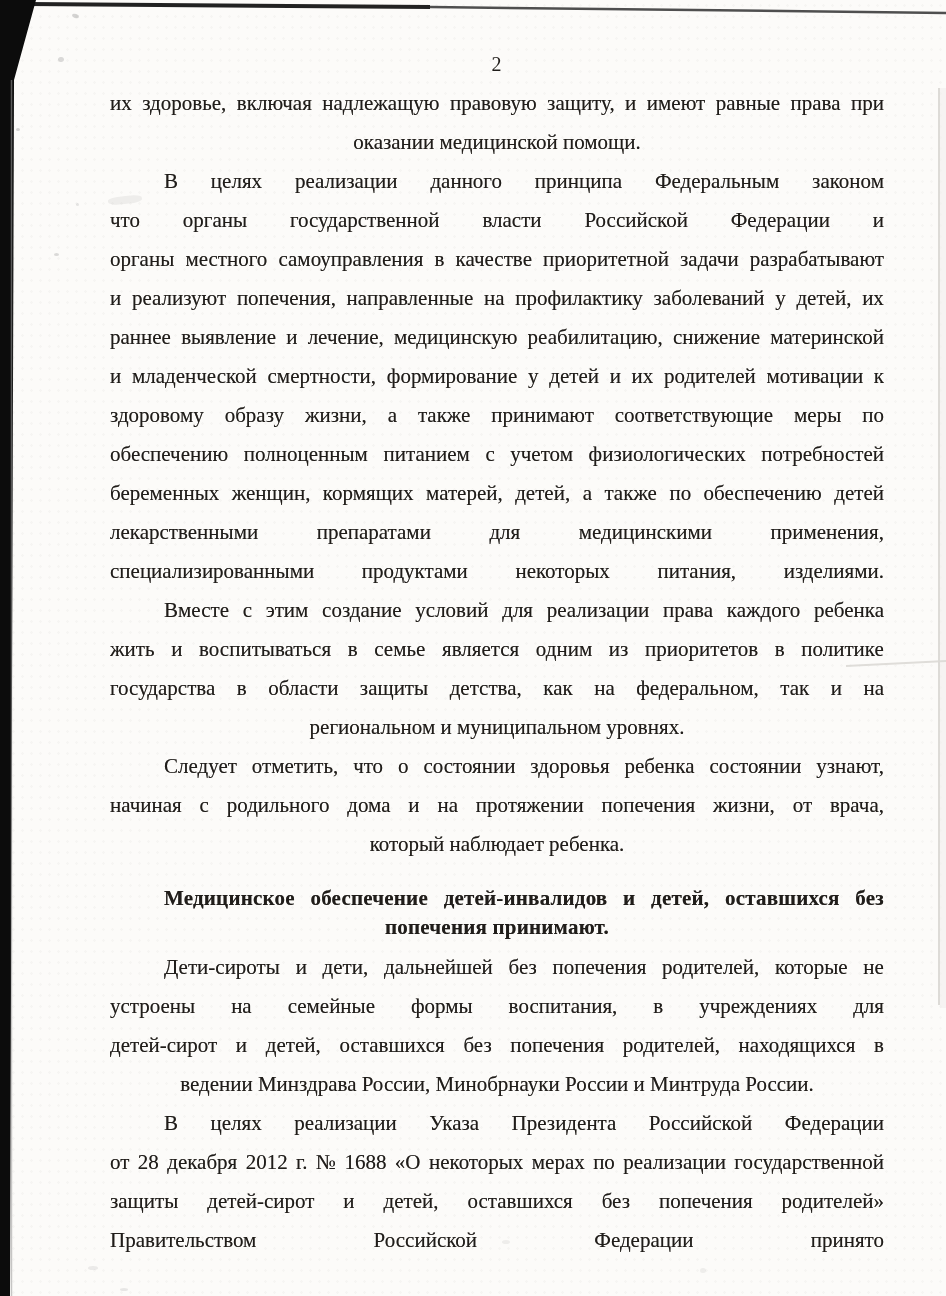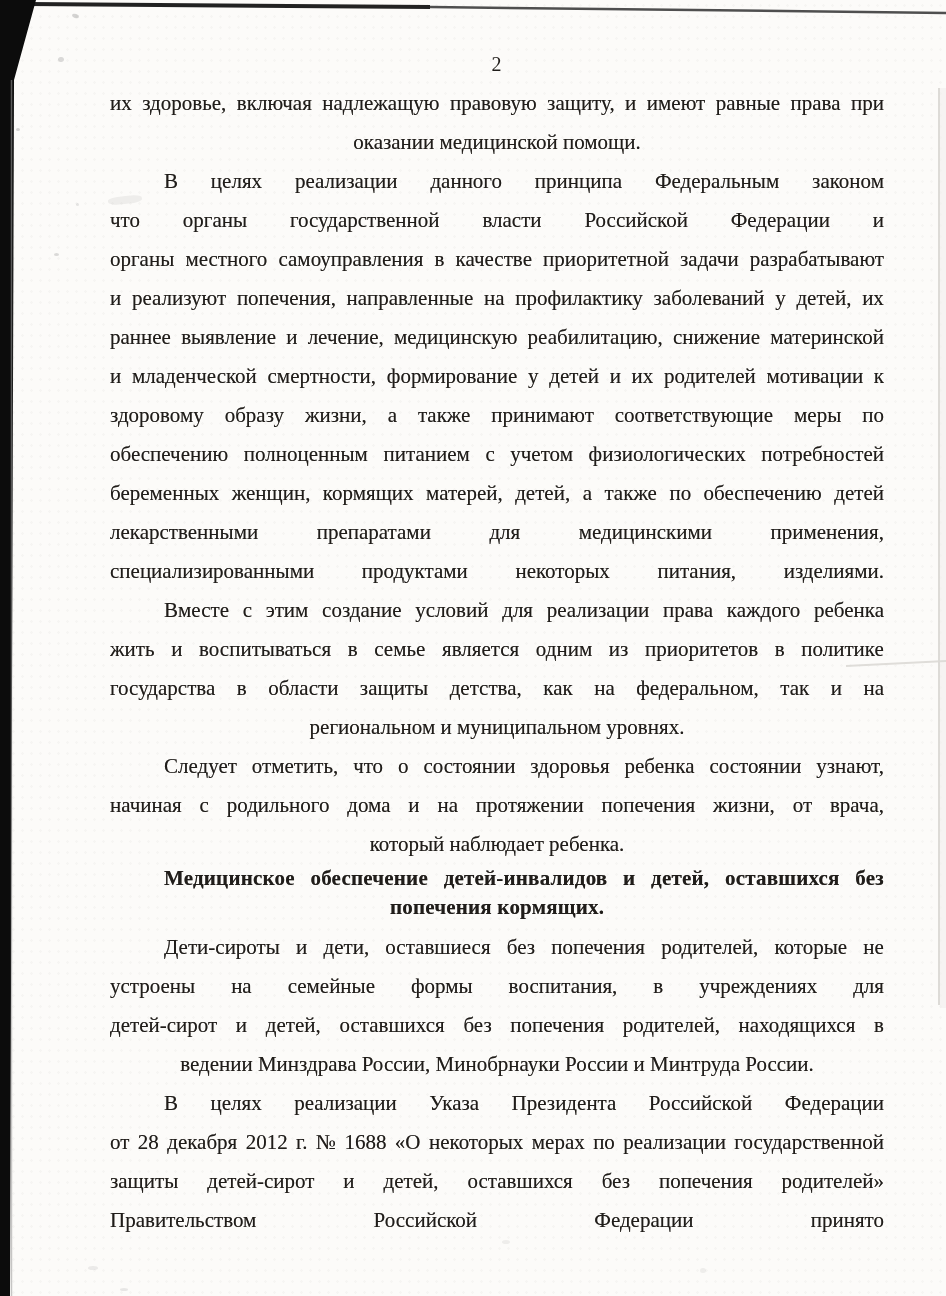--- a/index.html
+++ b/index.html
@@ -52,21 +52,21 @@
     line-height: 39px;
     overflow: hidden;
     white-space: nowrap;
   }
   .line.just {
     display: flex;
     justify-content: space-between;
   }
   .line.just span { white-space: pre; }
   .line.indent { padding-left: 54px; }
-  .heading { margin: 0 0 6px; }
+  .heading { margin: 20px 0 6px; }
   .heading .line {
     height: 29px;
     line-height: 29px;
     font-weight: 700;
     letter-spacing: 0.2px;
   }
   .speck {
     position: absolute;
     background: #8a8a8a;
     border-radius: 50%;
@@ -300,28 +300,28 @@
         <div class="paragraph heading">
           <div class="line just indent">
             <span>Медицинское</span>
             <span>обеспечение</span>
             <span>детей-инвалидов</span>
             <span>и</span>
             <span>детей,</span>
             <span>оставшихся</span>
             <span>без</span>
           </div>
-          <div class="line">попечения кормящих.</div>
+          <div class="line">попечения принимают.</div>
         </div>
         <div class="paragraph">
           <div class="line just indent">
             <span>Дети-сироты</span>
             <span>и</span>
             <span>дети,</span>
-            <span>оставшиеся</span>
+            <span>дальнейшей</span>
             <span>без</span>
             <span>попечения</span>
             <span>родителей,</span>
             <span>которые</span>
             <span>не</span>
           </div>
           <div class="line just">
             <span>устроены</span>
             <span>на</span>
             <span>семейные</span>

